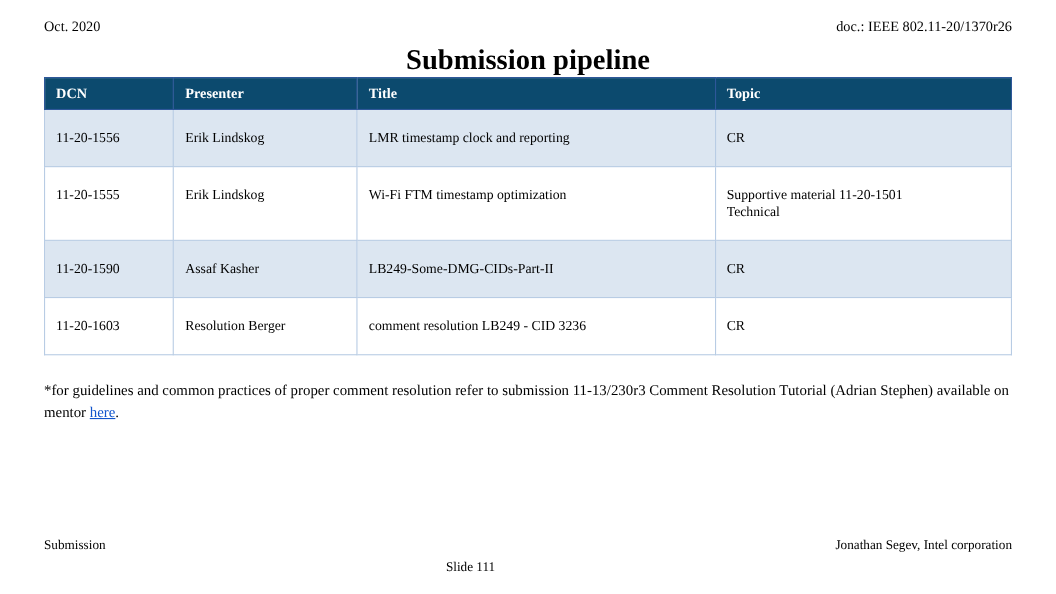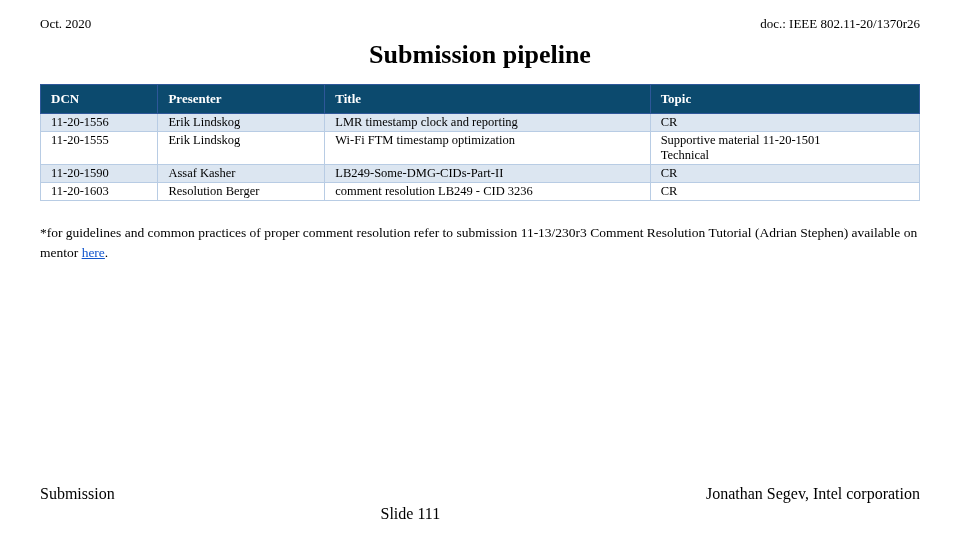--- a/index.html
+++ b/index.html
@@ -30,21 +30,21 @@
     }
     .top-bar-right {
       font-size: 13px;
       color: #000;
       margin-left: 12px;
     }
     .main-title {
       text-align: center;
       font-size: 26px;
       font-weight: bold;
-      margin-bottom: 14px;
+      margin-bottom: 0;
       color: #000;
     }
     table {
       width: 100%;
       border-collapse: collapse;
     }
     thead tr {
       background-color: #0c4a6e;
       color: #ffffff;
     }
@@ -55,21 +55,21 @@
       font-weight: bold;
       border: 1px solid #2e5799;
     }
     tbody tr:nth-child(odd) {
       background-color: #dce6f1;
     }
     tbody tr:nth-child(even) {
       background-color: #ffffff;
     }
     tbody td {
-      padding: 1px 10px;
+      padding: 18px 10px;
       font-size: 12.5px;
       border: 1px solid #b8cce4;
       vertical-align: top;
     }
     .footnote {
       margin-top: 22px;
       font-size: 13.5px;
       line-height: 1.5;
       color: #000;
     }
@@ -77,21 +77,21 @@
       color: #1155cc;
       text-decoration: underline;
     }
     .footer {
       position: absolute;
       bottom: 14px;
       left: 40px;
       right: 40px;
       display: flex;
       justify-content: space-between;
-      font-size: 16px;
+      font-size: 12px;
       color: #000;
     }
     .footer-center {
       text-align: left;
       margin-top: 20px;
     }
   </style>
 </head>
 <body>
 

